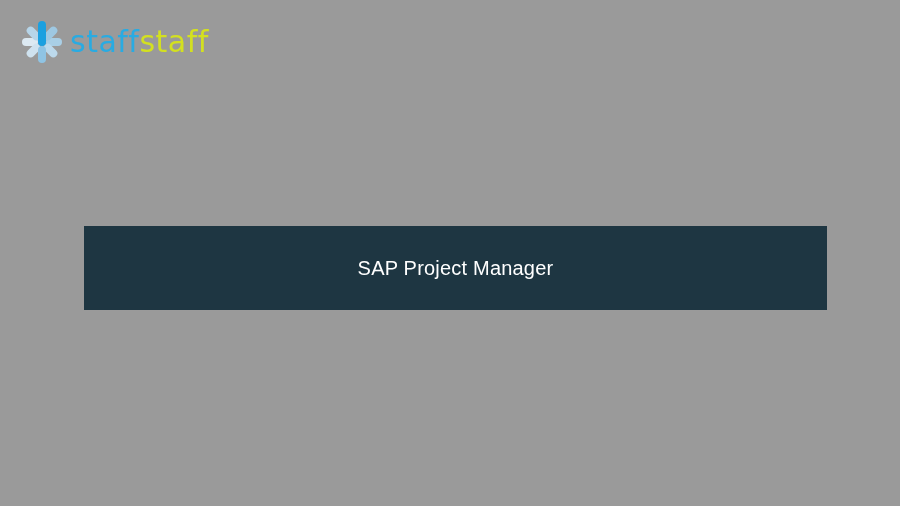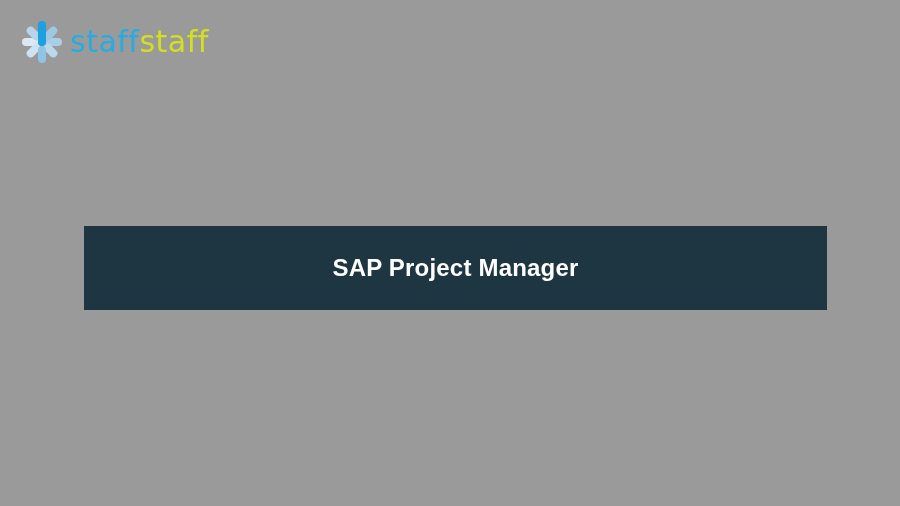--- a/index.html
+++ b/index.html
@@ -62,23 +62,23 @@
     width: 743px;
     height: 84px;
     background: #1e3642;
     display: flex;
     align-items: center;
     justify-content: center;
     box-sizing: border-box;
   }
   #title-text {
     color: #ffffff;
-    font-size: 24px;
+    font-size: 20px;
     line-height: 1.2;
-    font-weight: 700;
+    font-weight: 400;
     letter-spacing: 0.2px;
     text-align: right;
     font-family: "Liberation Sans", sans-serif;
     white-space: nowrap;
   }
 </style>
 </head>
 <body>
 
 <div id="slide">

